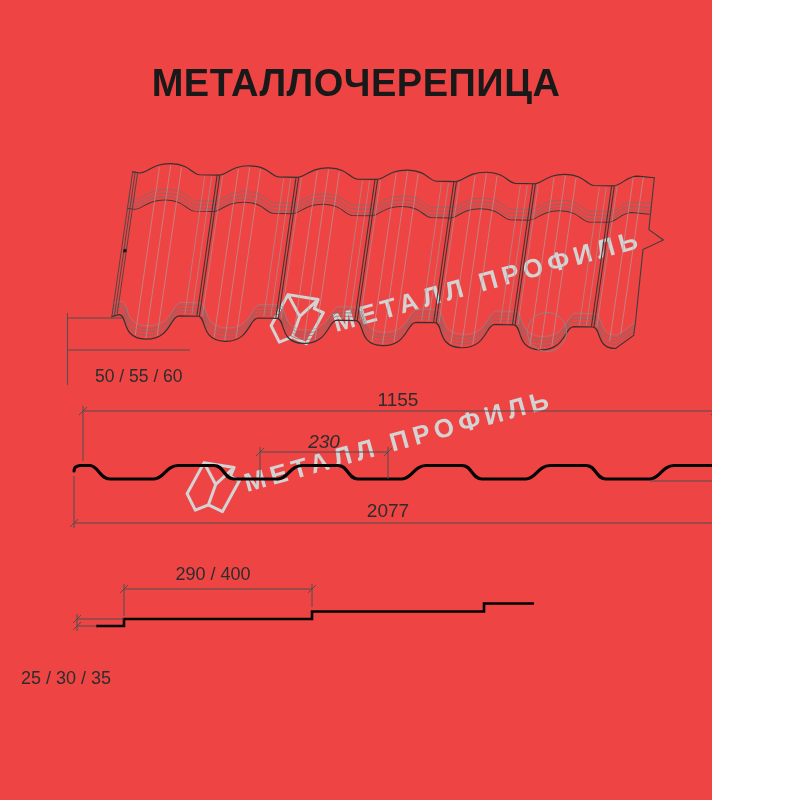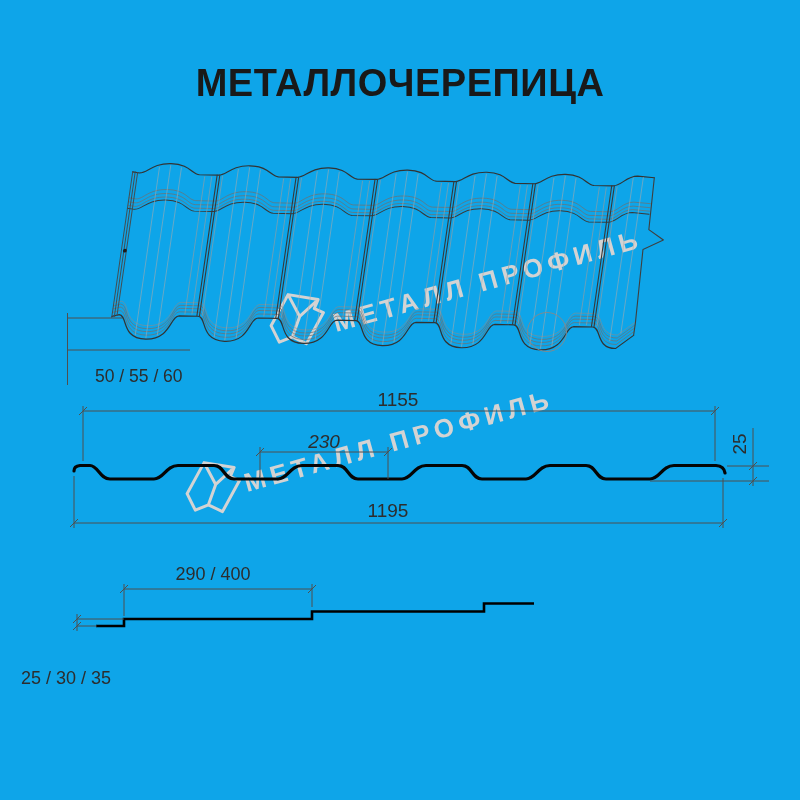--- a/index.html
+++ b/index.html
@@ -1,16 +1,16 @@
 <!DOCTYPE html>
 <html><head>
 <meta charset="utf-8">
 <style>
   html,body{margin:0;padding:0;background:#fff;}
-  .canvas{position:relative;width:800px;height:800px;background:#0ea5e9;overflow:hidden;
+  .canvas{position:relative;width:712px;height:800px;background:#ef4444;overflow:hidden;
           font-family:"Liberation Sans",sans-serif;}
   .title{position:absolute;left:0;right:0;top:62px;text-align:center;
          font-size:38px;font-weight:bold;letter-spacing:.5px;color:#191919;}
   .subtitle{position:absolute;left:0;right:0;top:115px;text-align:center;
             font-size:20px;font-weight:400;letter-spacing:2px;color:#222;}
   .dim{position:absolute;color:#2d2d2d;font-size:19px;white-space:nowrap;}
   .dim.center{transform:translateX(-50%);}
   .dim.small{font-size:18px;}
   .dim.rot{transform:rotate(-90deg);transform-origin:center center;}
   svg{position:absolute;left:0;top:0;}
@@ -93,18 +93,18 @@
     </g>
 
     <g stroke="#4f4f4f" stroke-width="1" fill="none">
       <path d="M77 619 H124 M77 626 H97 M77 614 V631 M73 623 L81 615 M73 630 L81 622"></path>
     </g>
   </svg>
 
   <div class="dim center" style="left:398px;top:389px;">1155</div>
   <div class="dim center" style="left:324px;top:431px;font-style:italic;">230</div>
   <div class="dim rot" style="left:727px;top:433px;width:26px;text-align:center;">25</div>
-  <div class="dim center" style="left:388px;top:500px;">1195</div>
+  <div class="dim center" style="left:388px;top:500px;">2077</div>
   <div class="dim center small" style="left:213px;top:564px;">290 / 400</div>
   <div class="dim small" style="left:21px;top:638px;margin-top:30px;">25 / 30 / 35</div>
   <div class="dim" style="left:95px;top:366px;font-size:17.5px;">50 / 55 / 60</div>
 
 </div>
 
 </body></html>

